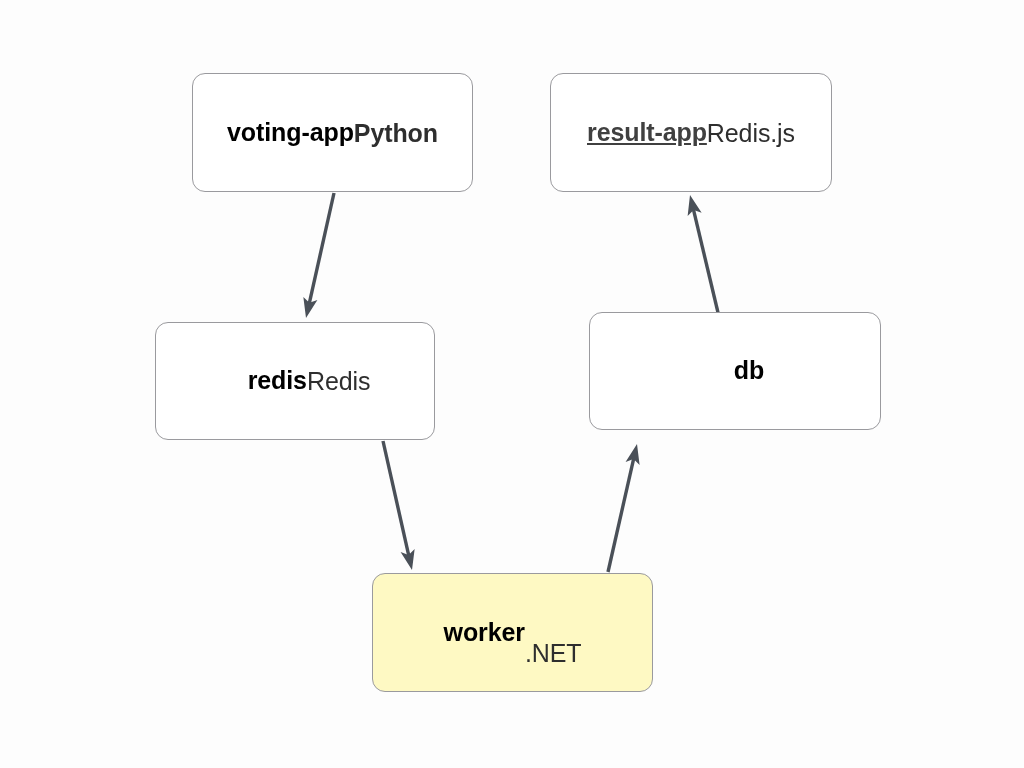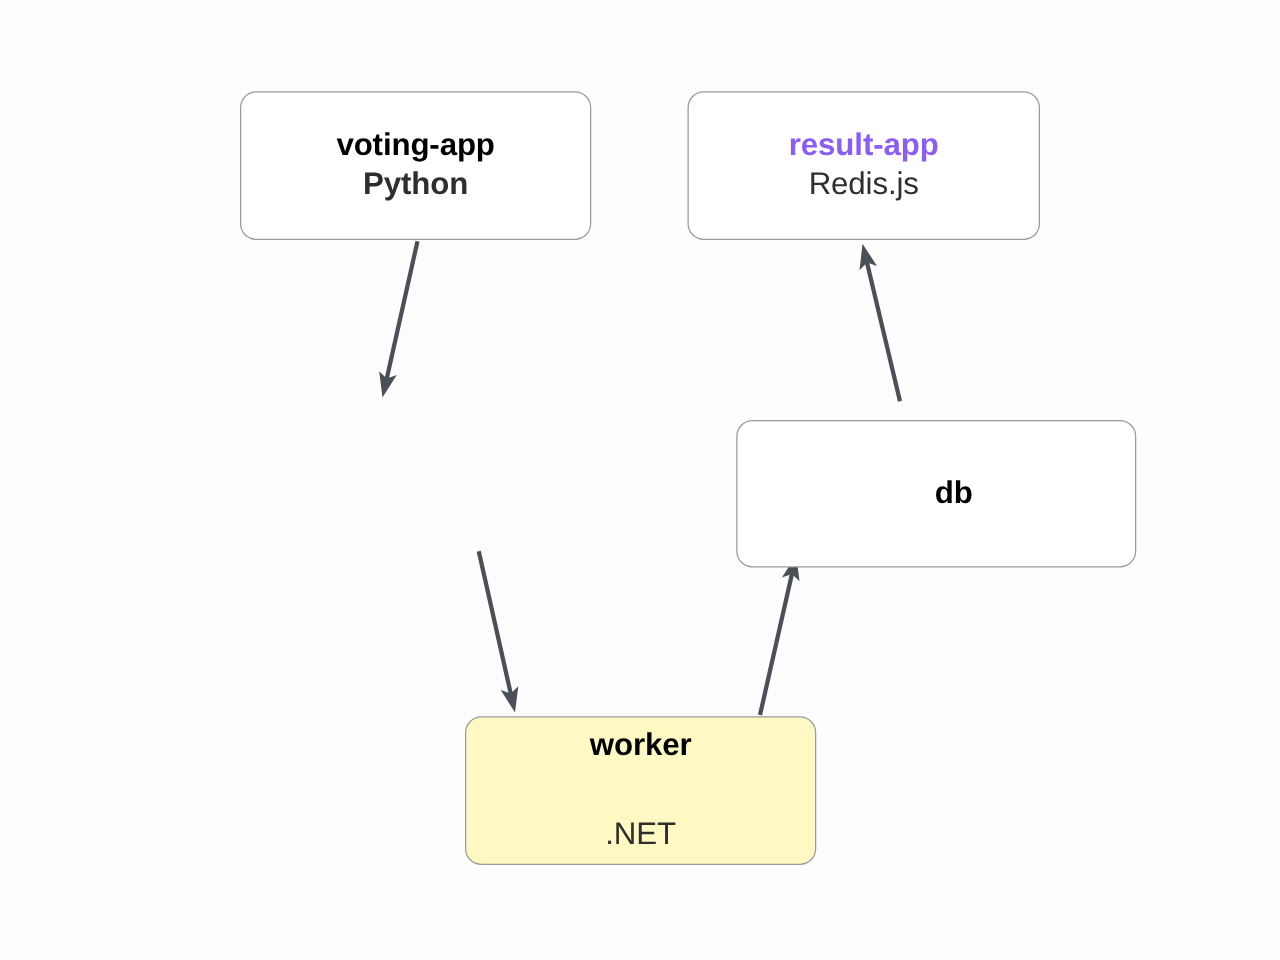--- a/index.html
+++ b/index.html
@@ -46,21 +46,21 @@
   .node-subtitle {
     font-size: 25px;
     font-weight: normal;
     color: #2e2e2e;
     line-height: 1.28;
     letter-spacing: -0.1px;
     white-space: nowrap;
   }
   .node-inner {
     display: flex;
-    flex-direction: column;
+    flex-direction: row;
     align-items: center;
   }
 </style>
 </head>
 <body>
 
 <div id="canvas" style="background: rgb(253, 253, 253);">
 
   <svg id="edge-layer" viewBox="0 0 1024 768" xmlns="http://www.w3.org/2000/svg">
       <g>
@@ -83,27 +83,33 @@
 
   <div class="node" style="left: 192px; top: 73px; width: 281px; height: 119px; border-color: rgb(154, 154, 158); background: rgb(255, 255, 255);">
     <div class="node-inner">
       <div class="node-title" style="color: rgb(0, 0, 0);">voting-app</div>
       <div class="node-subtitle" style="color: rgb(46, 46, 46); font-weight: bold;">Python</div>
     </div>
   </div>
 
   <div class="node" style="left: 550px; top: 73px; width: 282px; height: 119px; border-color: rgb(154, 154, 158); background: rgb(255, 255, 255);">
     <div class="node-inner">
-      <div class="node-title" style="color: #8b5cf6;">result-app</div>
+      <div class="node-title" style="color: #404040; text-decoration: underline;">result-app</div>
       <div class="node-subtitle" style="color: rgb(46, 46, 46);">Redis.js</div>
     </div>
   </div>
 
+  <div class="node" style="left: 155px; top: 322px; width: 280px; height: 118px; border-color: rgb(154, 154, 158); background: rgb(255, 255, 255);">
+    <div class="node-inner" style="transform: translateX(14px);">
+      <div class="node-title" style="color: rgb(0, 0, 0);">redis</div>
+      <div class="node-subtitle" style="color: rgb(46, 46, 46);">Redis</div>
+    </div>
+  </div>
 
-  <div class="node" style="left: 589px; top: 336px; width: 320px; height: 118px; border-color: rgb(154, 154, 158); background: rgb(255, 255, 255);">
+  <div class="node" style="left: 589px; top: 312px; width: 292px; height: 118px; border-color: rgb(154, 154, 158); background: rgb(255, 255, 255);">
     <div class="node-inner" style="transform: translateX(14px);">
       <div class="node-title" style="color: rgb(0, 0, 0);">db</div>
     </div>
   </div>
 
   <div class="node" style="left: 372px; top: 573px; width: 281px; height: 119px; border-color: rgb(154, 154, 158); background: #fef9c3;">
     <div class="node-inner">
       <div class="node-title" style="color: rgb(0, 0, 0);">worker</div>
       <div class="node-subtitle" style="color: rgb(46, 46, 46); margin-top: 40px;">.NET</div>
     </div>

